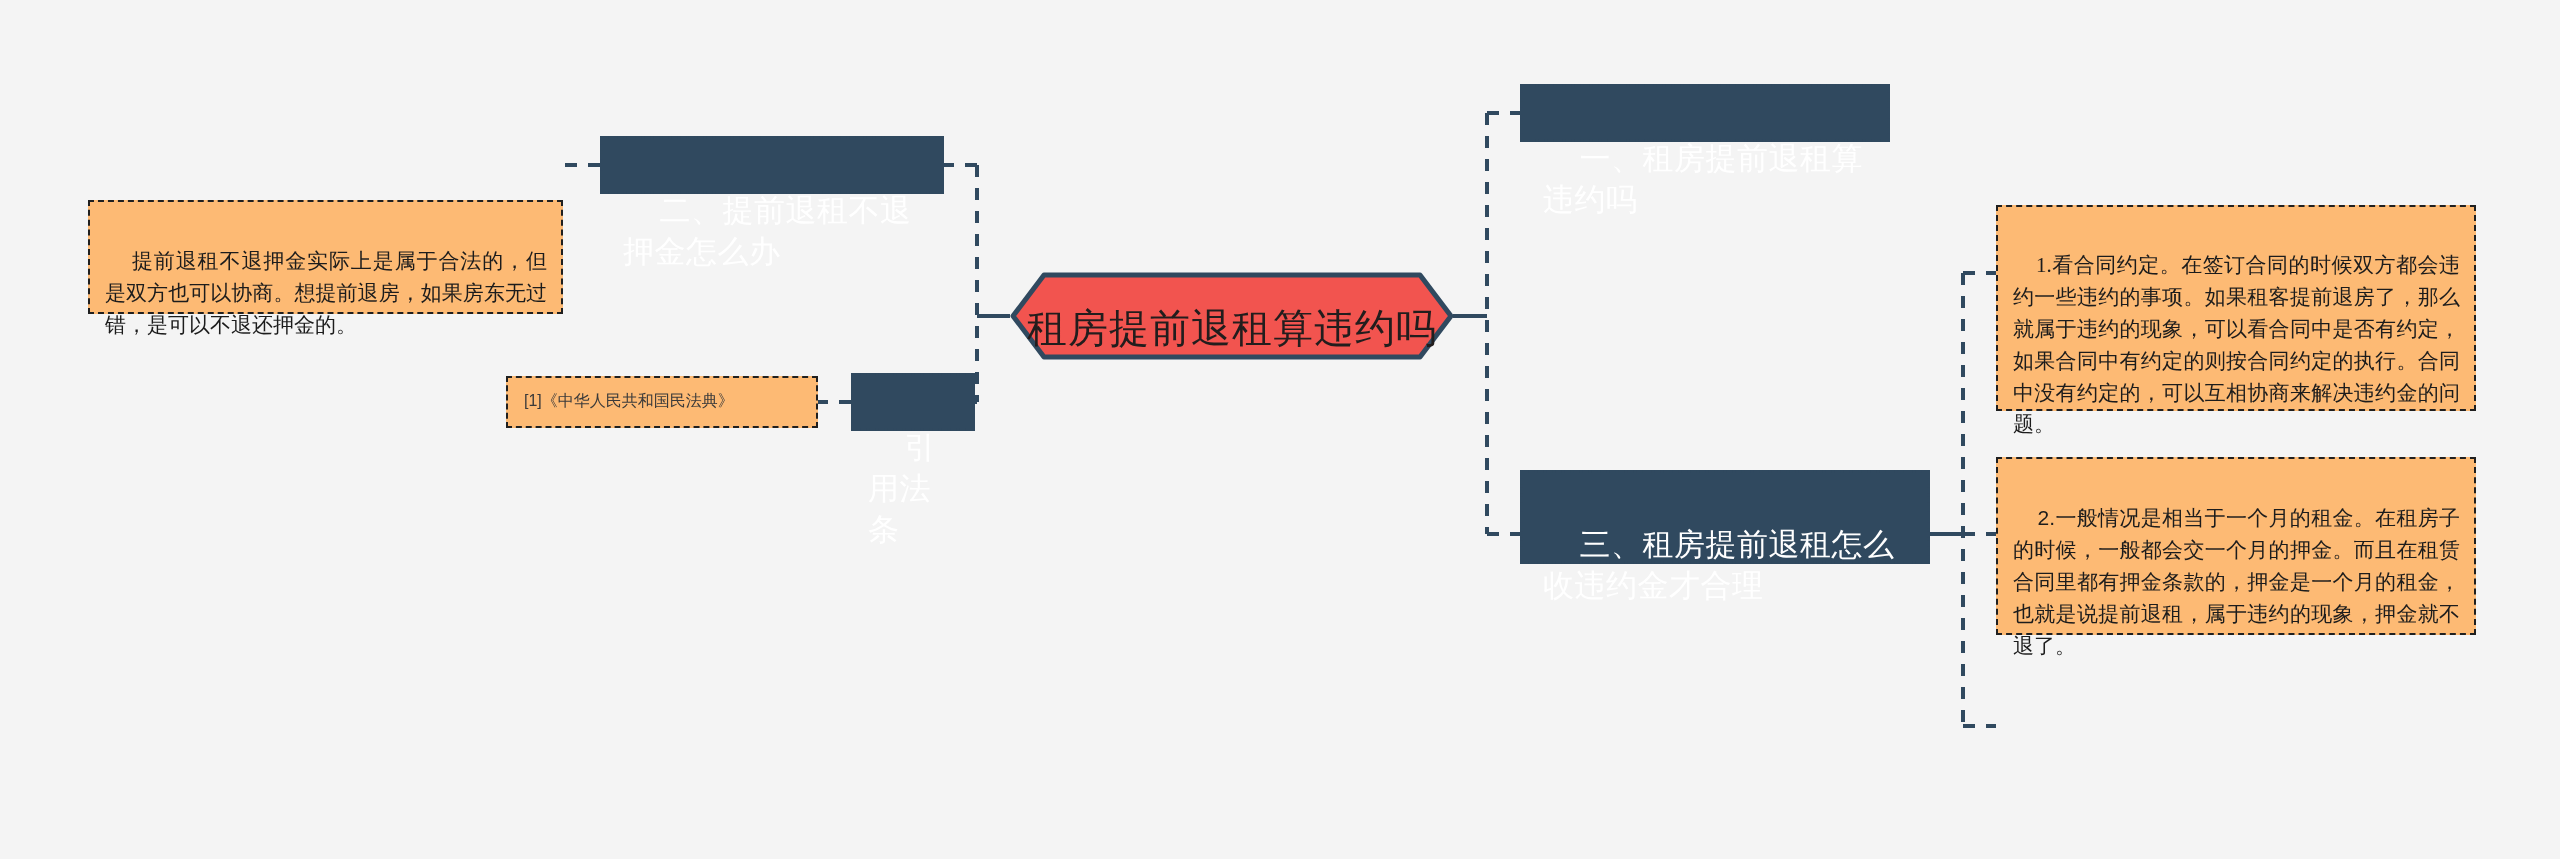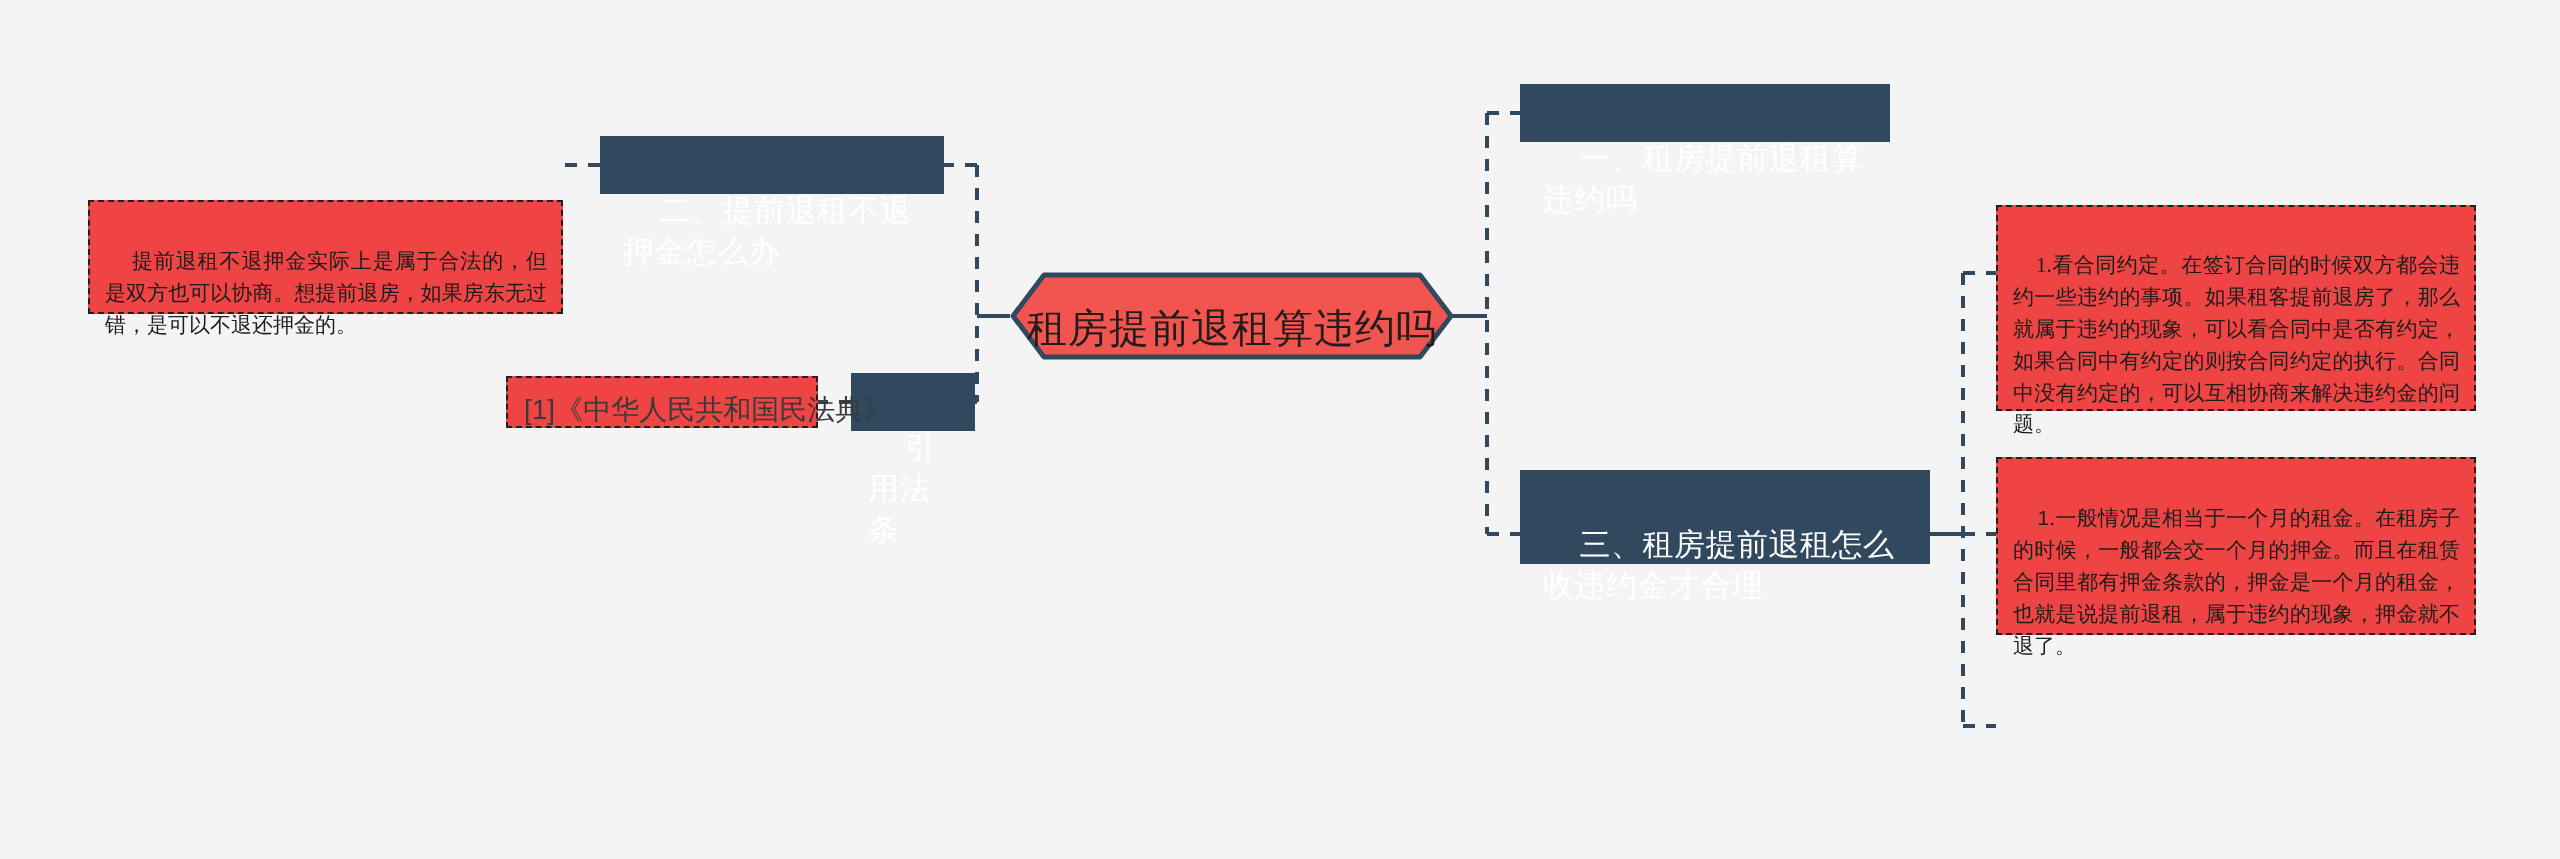--- a/index.html
+++ b/index.html
@@ -58,32 +58,32 @@
     z-index: 2;
     color: #221d1d;
     font-size: 40px;
     letter-spacing: 1px;
     white-space: nowrap;
   }
 
   
   .node-note {
     position: absolute;
-    background: #ef4444;
+    background: #fdba74;
     border: 2px dashed #1f1f1f;
     box-sizing: border-box;
     color: #1c1c1c;
     font-size: 21px;
     line-height: 1.52;
     padding: 11px 14px 11px 15px;
     text-align: justify;
     white-space: pre-wrap;
   }
   .node-note.small {
-    font-size: 28px;
+    font-size: 16px;
     line-height: 1.4;
     white-space: nowrap;
     padding: 12px 16px;
     color: #3a3a3a;
   }
 </style>
 </head>
 <body>
 
 <div id="canvas">
@@ -142,17 +142,17 @@
 
   <div class="node-note small" style="left:506px; top:376px; width:312px; height:52px;">
     <span>[1]《中华人民共和国民法典》</span>
   </div>
 
   <div class="node-note" style="left:1996px; top:205px; width:480px; height:206px;font-family:Liberation Serif, serif;">
     <span>1.看合同约定。在签订合同的时候双方都会违约一些违约的事项。如果租客提前退房了，那么就属于违约的现象，可以看合同中是否有约定，如果合同中有约定的则按合同约定的执行。合同中没有约定的，可以互相协商来解决违约金的问题。</span>
   </div>
 
   <div class="node-note" style="left:1996px; top:457px; width:480px; height:178px;">
-    <span>1.一般情况是相当于一个月的租金。在租房子的时候，一般都会交一个月的押金。而且在租赁合同里都有押金条款的，押金是一个月的租金，也就是说提前退租，属于违约的现象，押金就不退了。</span>
+    <span>2.一般情况是相当于一个月的租金。在租房子的时候，一般都会交一个月的押金。而且在租赁合同里都有押金条款的，押金是一个月的租金，也就是说提前退租，属于违约的现象，押金就不退了。</span>
   </div>
 
 
 </div>
 
 </body></html>

